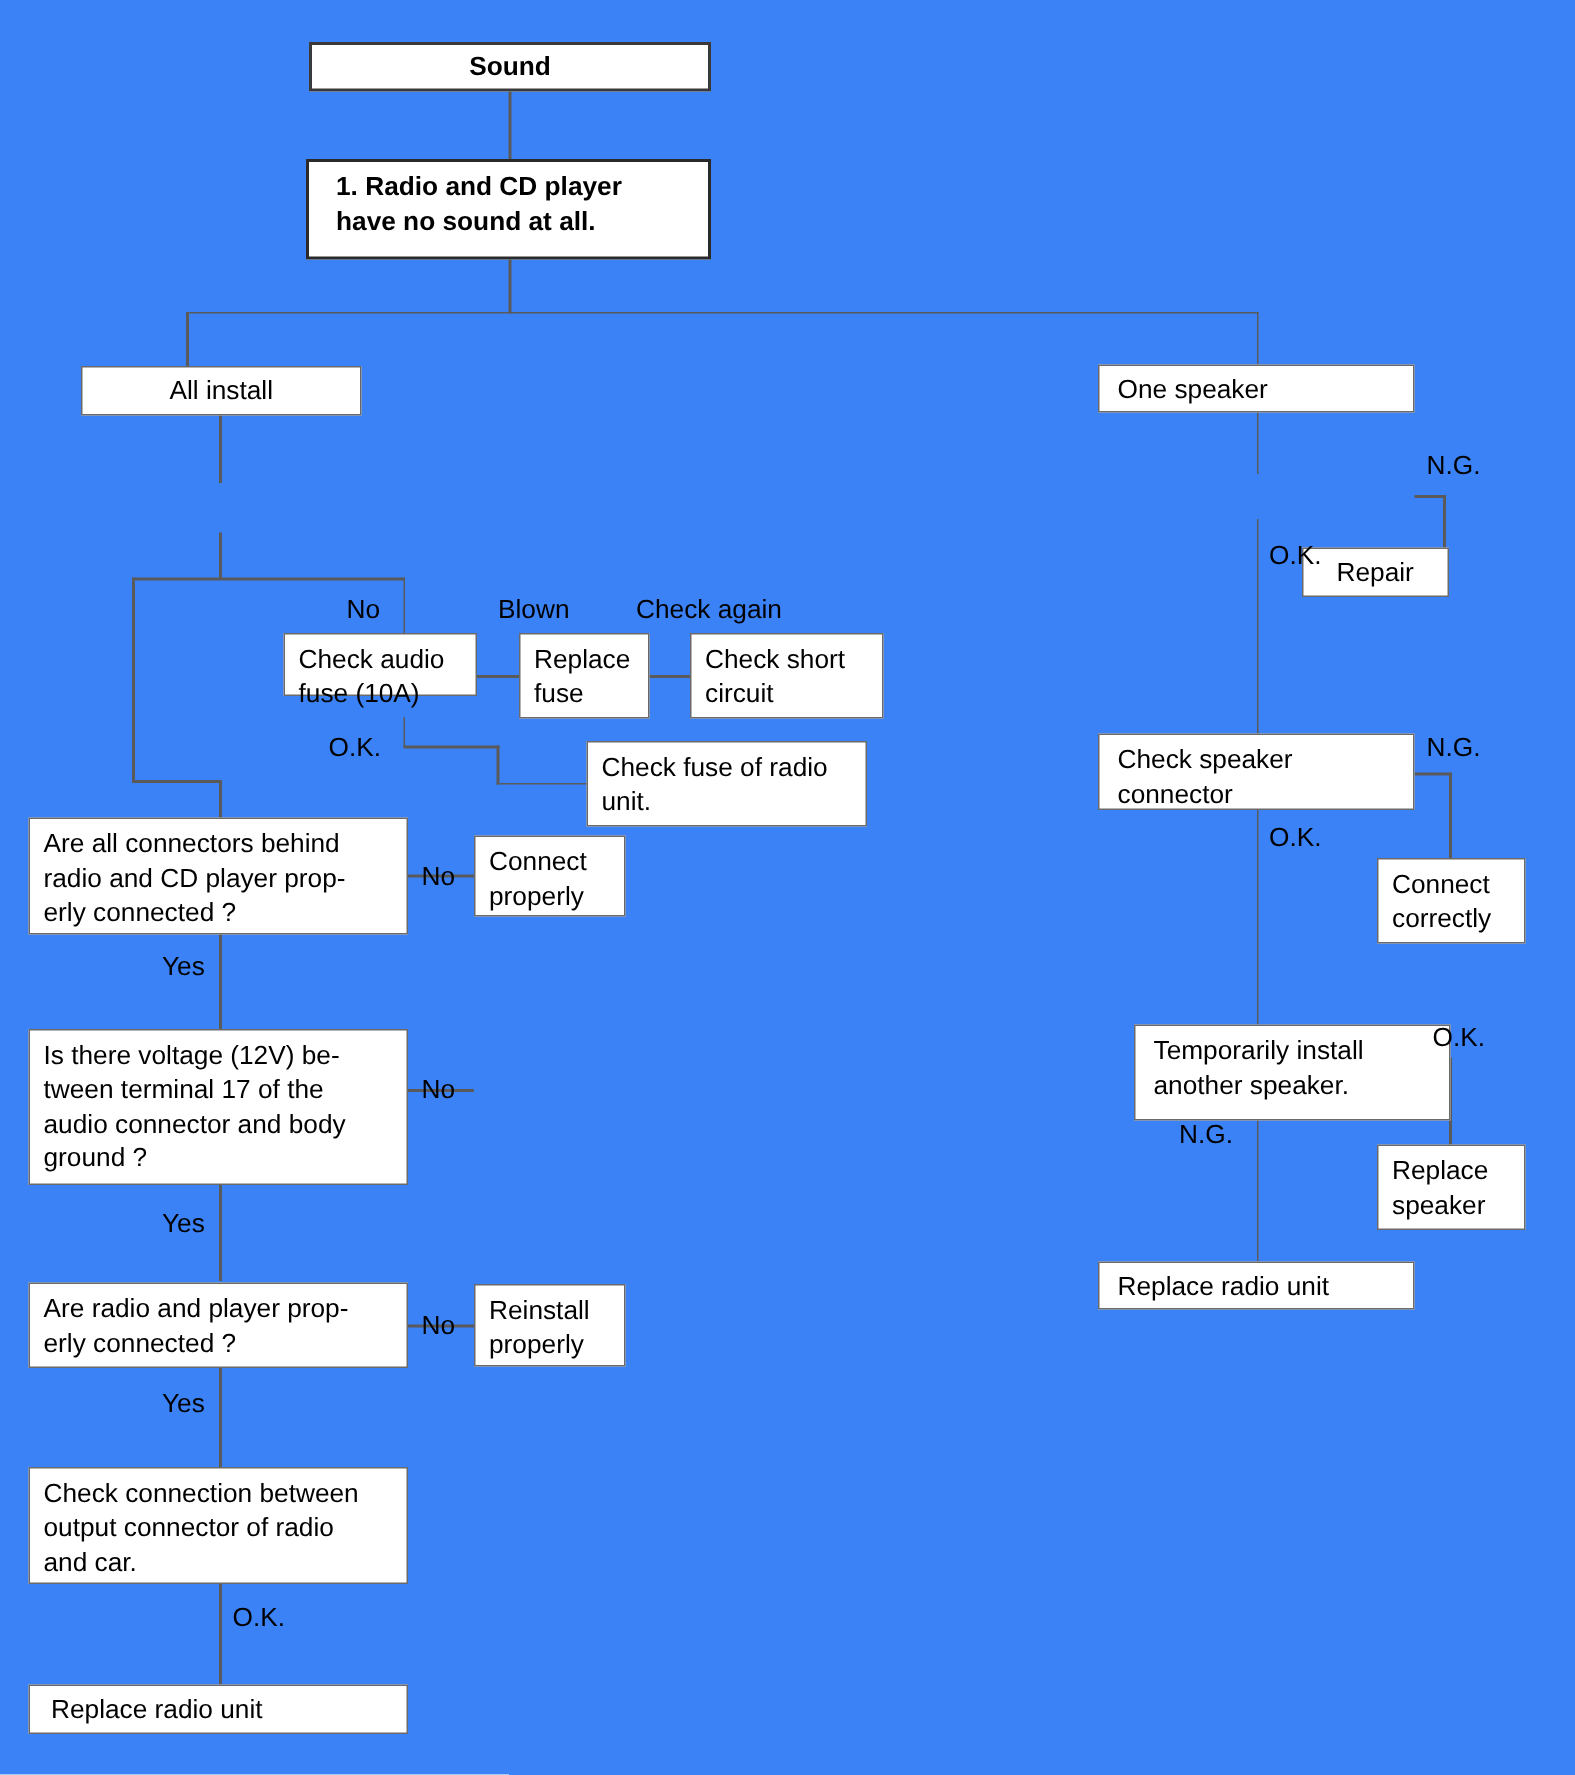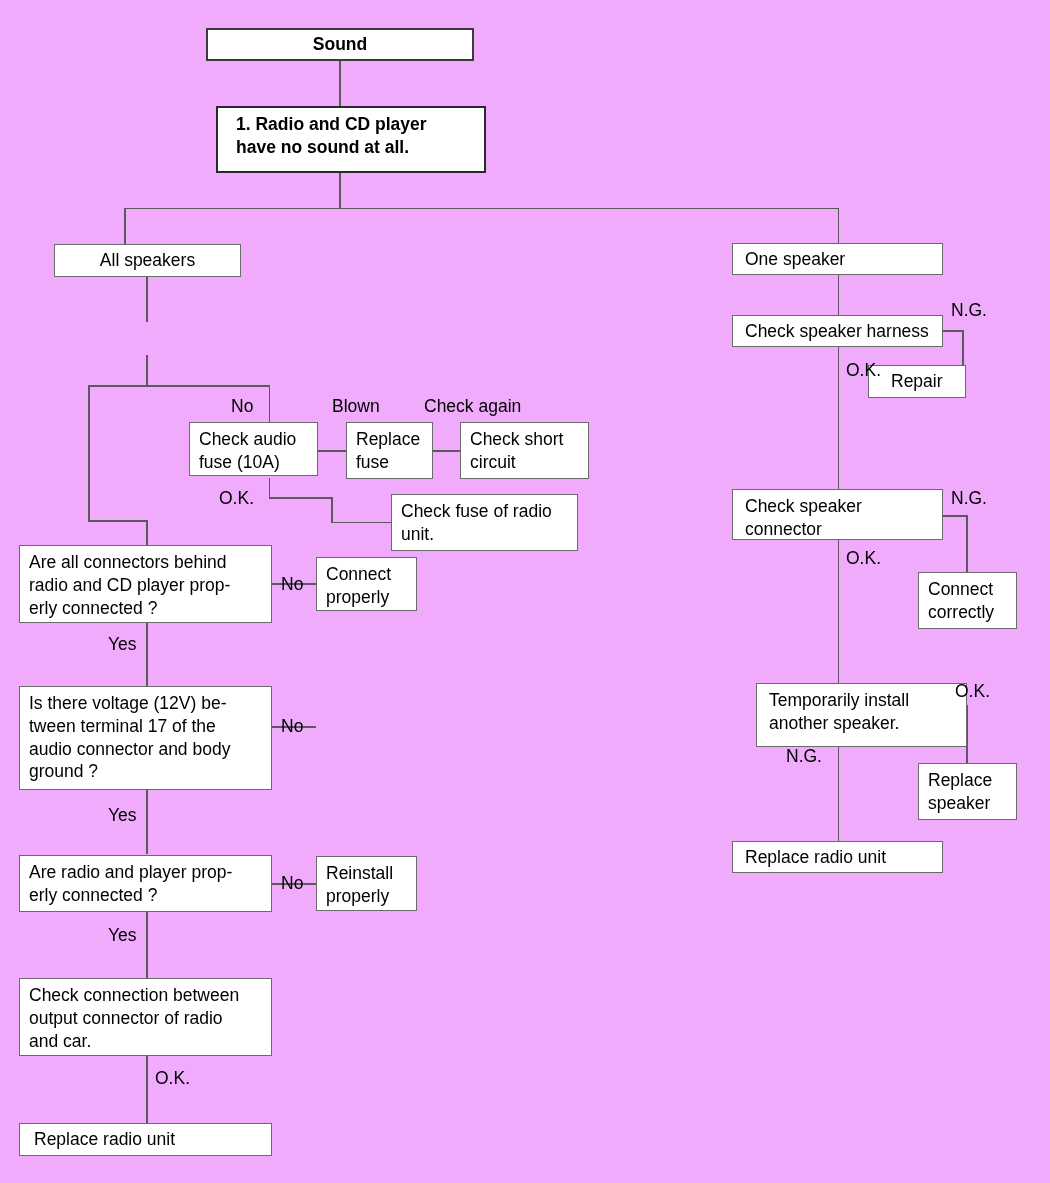--- a/index.html
+++ b/index.html
@@ -7,21 +7,21 @@
     padding: 0;
     background: #ffffff;
   }
   body {
     font-family: "Liberation Sans", sans-serif;
   }
   #canvas {
     position: relative;
     width: 1050px;
     height: 1183px;
-    background: #f0abfc;
+    background: #3b82f6;
     overflow: hidden;
   }
   .node {
     position: absolute;
     box-sizing: border-box;
     border: 1.6px solid #6a6a6a;
     background: #ffffff;
     color: #000000;
     font-size: 17.5px;
     line-height: 1.30;
@@ -38,21 +38,20 @@
   }
   .node.vcenter {
     display: flex;
     align-items: center;
     justify-content: flex-start;
   }
   .node.bold {
     font-weight: bold;
     border-color: #2a2a2a;
     border-width: 2px;
-    margin-left: 12px;
   }
   .node.head {
     font-weight: bold;
     border-color: #3a3a3a;
     border-width: 2px;
   }
   .ln {
     position: absolute;
     background: #5a5a5a;
     z-index: 1;
@@ -131,24 +130,24 @@
   <div class="ln" style="left:943px; top:705px; width:24px; height:1.6px;"></div>
   <div class="ln" style="left:966px; top:705px; width:1.6px; height:59px;"></div>
 
   <div class="ln" style="left:837.5px; top:732px; width:1.6px; height:109px;"></div>
 
   <div class="node head center" style="left:206px; top:28px; width:268px; height:33px;">Sound</div>
 
   <div class="node bold" style="left:204px; top:106px; width:270px; height:67px; padding-left:18px;">1. Radio and CD player
 have no sound at all.</div>
 
-  <div class="node center" style="left:54px; top:244px; width:187px; height:33px;">All speakers</div>
-
-
-  <div class="node" style="left:189px; top:422px; width:129px; height:54px;">Check audio
+  <div class="node center" style="left:54px; top:244px; width:187px; height:33px;">All install</div>
+
+
+  <div class="node" style="left:189px; top:422px; width:129px; height:42px;">Check audio
 fuse (10A)</div>
 
   <div class="node" style="left:346px; top:422px; width:87px; height:57px;">Replace
 fuse</div>
 
   <div class="node" style="left:391px; top:494px; width:187px; height:57px;">Check fuse of radio
 unit.</div>
 
   <div class="node" style="left:460px; top:422px; width:129px; height:57px;">Check short
 circuit</div>
@@ -173,21 +172,20 @@
 properly</div>
 
   <div class="node" style="left:19px; top:978px; width:253px; height:78px;">Check connection between
 output connector of radio
 and car.</div>
 
   <div class="node vcenter" style="left:19px; top:1123px; width:253px; height:33px; padding-left:14px;">Replace radio unit</div>
 
   <div class="node vcenter" style="left:732px; top:243px; width:211px; height:32px; padding-left:12px;">One speaker</div>
 
-  <div class="node vcenter" style="left:732px; top:315px; width:211px; height:32px; padding-left:12px;">Check speaker harness</div>
 
   <div class="node vcenter" style="left:868px; top:365px; width:98px; height:33px; padding-left:22px;">Repair</div>
 
   <div class="node" style="left:732px; top:489px; width:211px; height:51px; padding-left:12px;">Check speaker
 connector</div>
 
   <div class="node" style="left:918px; top:572px; width:99px; height:57px;">Connect
 correctly</div>
 
   <div class="node" style="left:756px; top:683px; width:211px; height:64px; padding-left:12px;">Temporarily install

